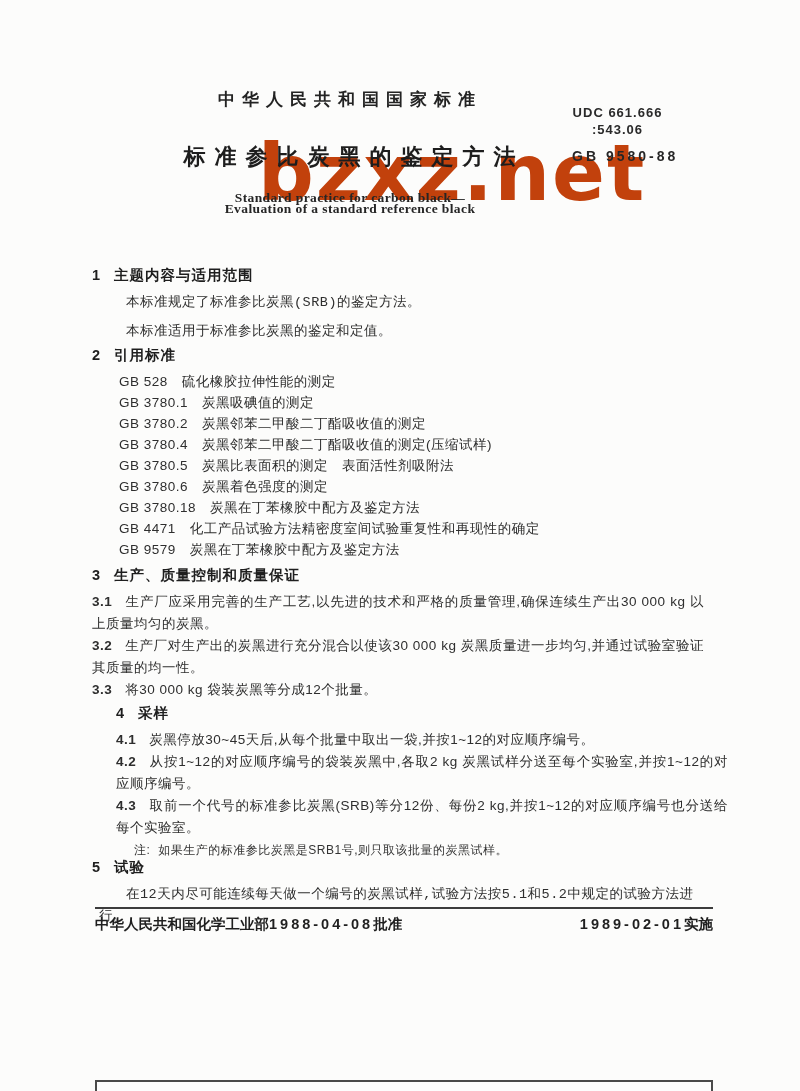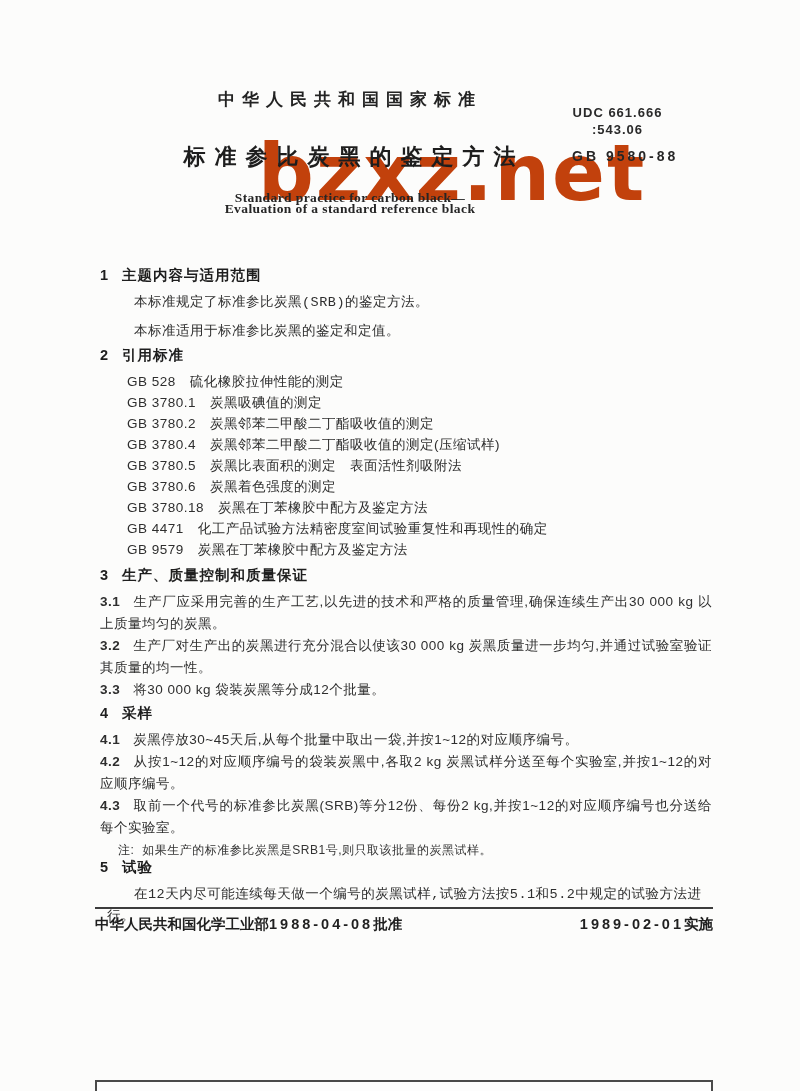--- a/index.html
+++ b/index.html
@@ -40,35 +40,35 @@
     font-size:14px;font-weight:bold;letter-spacing:3px;color:#262626;
   }
   .hdr-en1,.hdr-en2{
     position:absolute;left:100px;width:500px;z-index:1;
     text-align:center;font-family:"Liberation Serif","DejaVu Serif",serif;
     font-size:13.5px;font-weight:bold;color:#252525;letter-spacing:0.4px;
   }
   .hdr-en1{top:190px;text-align:center;}
   .hdr-en2{top:201px;}
   
-  .sec{position:absolute;left:100px;width:612px;z-index:1;}
+  .sec{position:absolute;left:92px;width:612px;z-index:1;}
   .sec-head{font-size:14.5px;font-weight:bold;color:#1e1e1e;letter-spacing:1px;}
   .sec-head .sec-no{margin-right:13px;}
   .sec-body{margin-top:6px;font-size:13.5px;line-height:22px;letter-spacing:0.5px;}
   .p-indent{text-indent:2em;margin:7px;font-family:Liberation Mono, monospace;}
   .ref-list{padding-left:27px;line-height:21px;}
   .ref-code{font-weight:normal;margin-right:14px;white-space:nowrap;}
   .clause{margin:0;text-align:justify;}
   .clause-no{font-weight:bold;margin-right:13px;}
   .note-line{margin-top:3px;padding-left:18px;font-size:12px;line-height:17px;letter-spacing:0.5px;color:#333;}
   .note-label{margin-right:8px;}
   #sec-1{top:266px;}
   #sec-2{top:346px;}
   #sec-3{top:566px;}
-  #sec-4{top:704px;}
+  #sec-4{top:704px;margin-left:24px;}
   #sec-5{top:858px;}
   
   .footer-rule{
     position:absolute;left:95px;top:907px;width:618px;z-index:1;
     border-top:2px solid #3c3c3c;
   }
   .footer{
     position:absolute;left:95px;top:915px;width:618px;z-index:1;
     display:flex;justify-content:space-between;
     font-size:14.5px;font-weight:bold;color:#1f1f1f;

